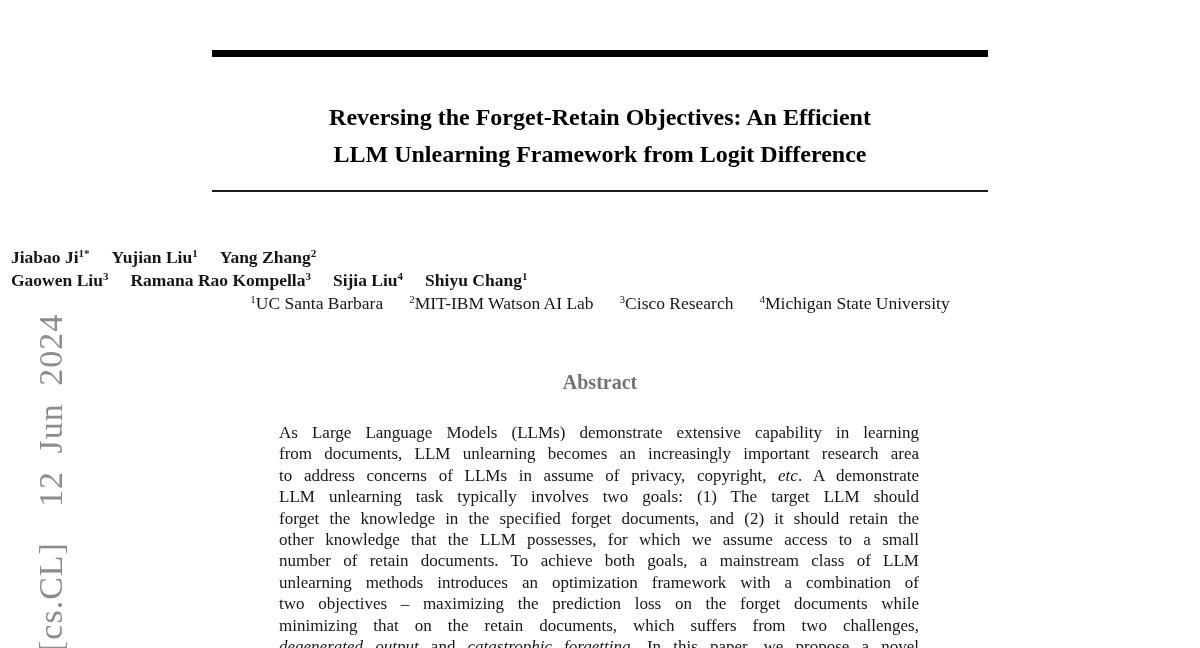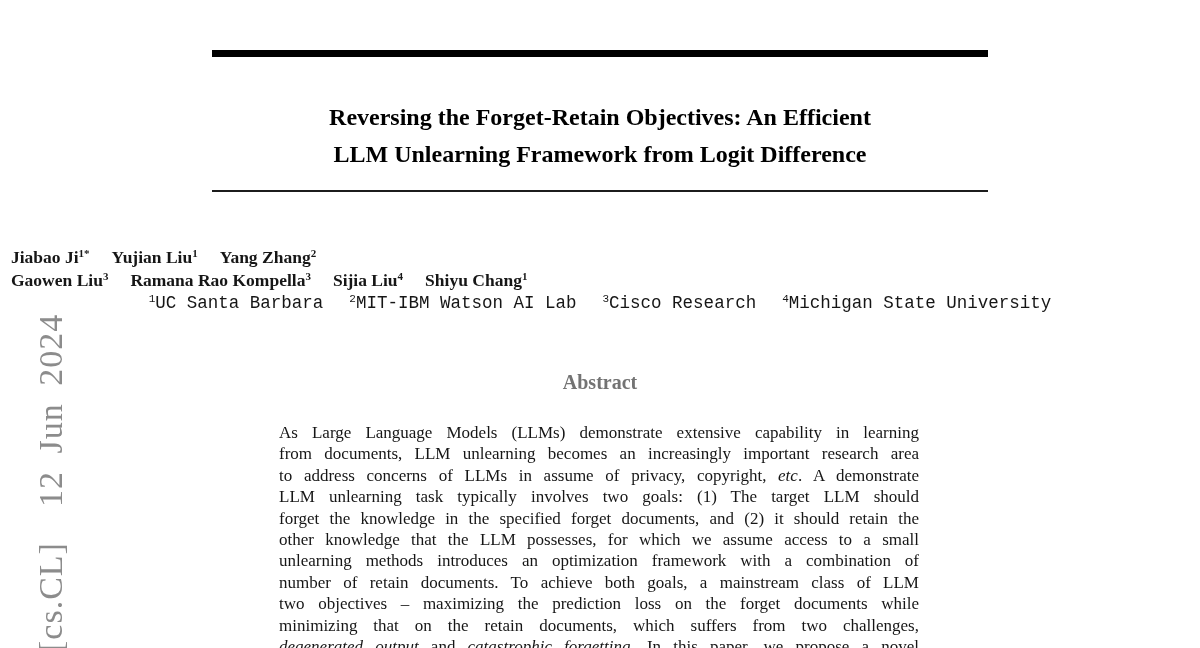--- a/index.html
+++ b/index.html
@@ -42,21 +42,20 @@
   sup {
     font-size: 11px; font-weight: normal;
     vertical-align: baseline; position: relative; top: -6px;
   }
   .authors sup { font-weight: bold; }
 
   .affils {
     position: absolute; left: 0; top: 292px; width: 1200px;
     text-align: center; font-size: 17.5px; line-height: 23px;
     white-space: nowrap;
-    font-family: Liberation Mono, monospace;
   }
   .affil { margin: 0 13px; }
 
   
   .abstract-heading {
     position: absolute; left: 0; top: 371px; width: 1200px;
     text-align: center; font-size: 20px; font-weight: bold; color: #737373;
   }
   .abstract-body {
     position: absolute; left: 279px; top: 422px; width: 640px;
@@ -99,18 +98,18 @@
 
 <h2 class="abstract-heading">Abstract</h2>
 
 <div class="abstract-body" id="abstract">
     <div class="abs-line"><span>As Large Language Models (LLMs) demonstrate extensive capability in learning</span></div>
     <div class="abs-line"><span>from documents, LLM unlearning becomes an increasingly important research area</span></div>
     <div class="abs-line"><span>to address concerns of LLMs in assume of privacy, copyright, </span><span class="it">etc</span><span>. A demonstrate</span></div>
     <div class="abs-line"><span>LLM unlearning task typically involves two goals: (1) The target LLM should</span></div>
     <div class="abs-line"><span>forget the knowledge in the specified forget documents, and (2) it should retain the</span></div>
     <div class="abs-line"><span>other knowledge that the LLM possesses, for which we assume access to a small</span></div>
+    <div class="abs-line"><span>number of retain documents. To achieve both goals, a mainstream class of LLM</span></div>
     <div class="abs-line"><span>unlearning methods introduces an optimization framework with a combination of</span></div>
-    <div class="abs-line"><span>number of retain documents. To achieve both goals, a mainstream class of LLM</span></div>
     <div class="abs-line"><span>two objectives – maximizing the prediction loss on the forget documents while</span></div>
     <div class="abs-line"><span>minimizing that on the retain documents, which suffers from two challenges,</span></div>
     <div class="abs-line"><span class="it">degenerated output</span><span> and </span><span class="it">catastrophic forgetting</span><span>. In this paper, we propose a novel</span></div>
   </div>
 
 </body></html>

